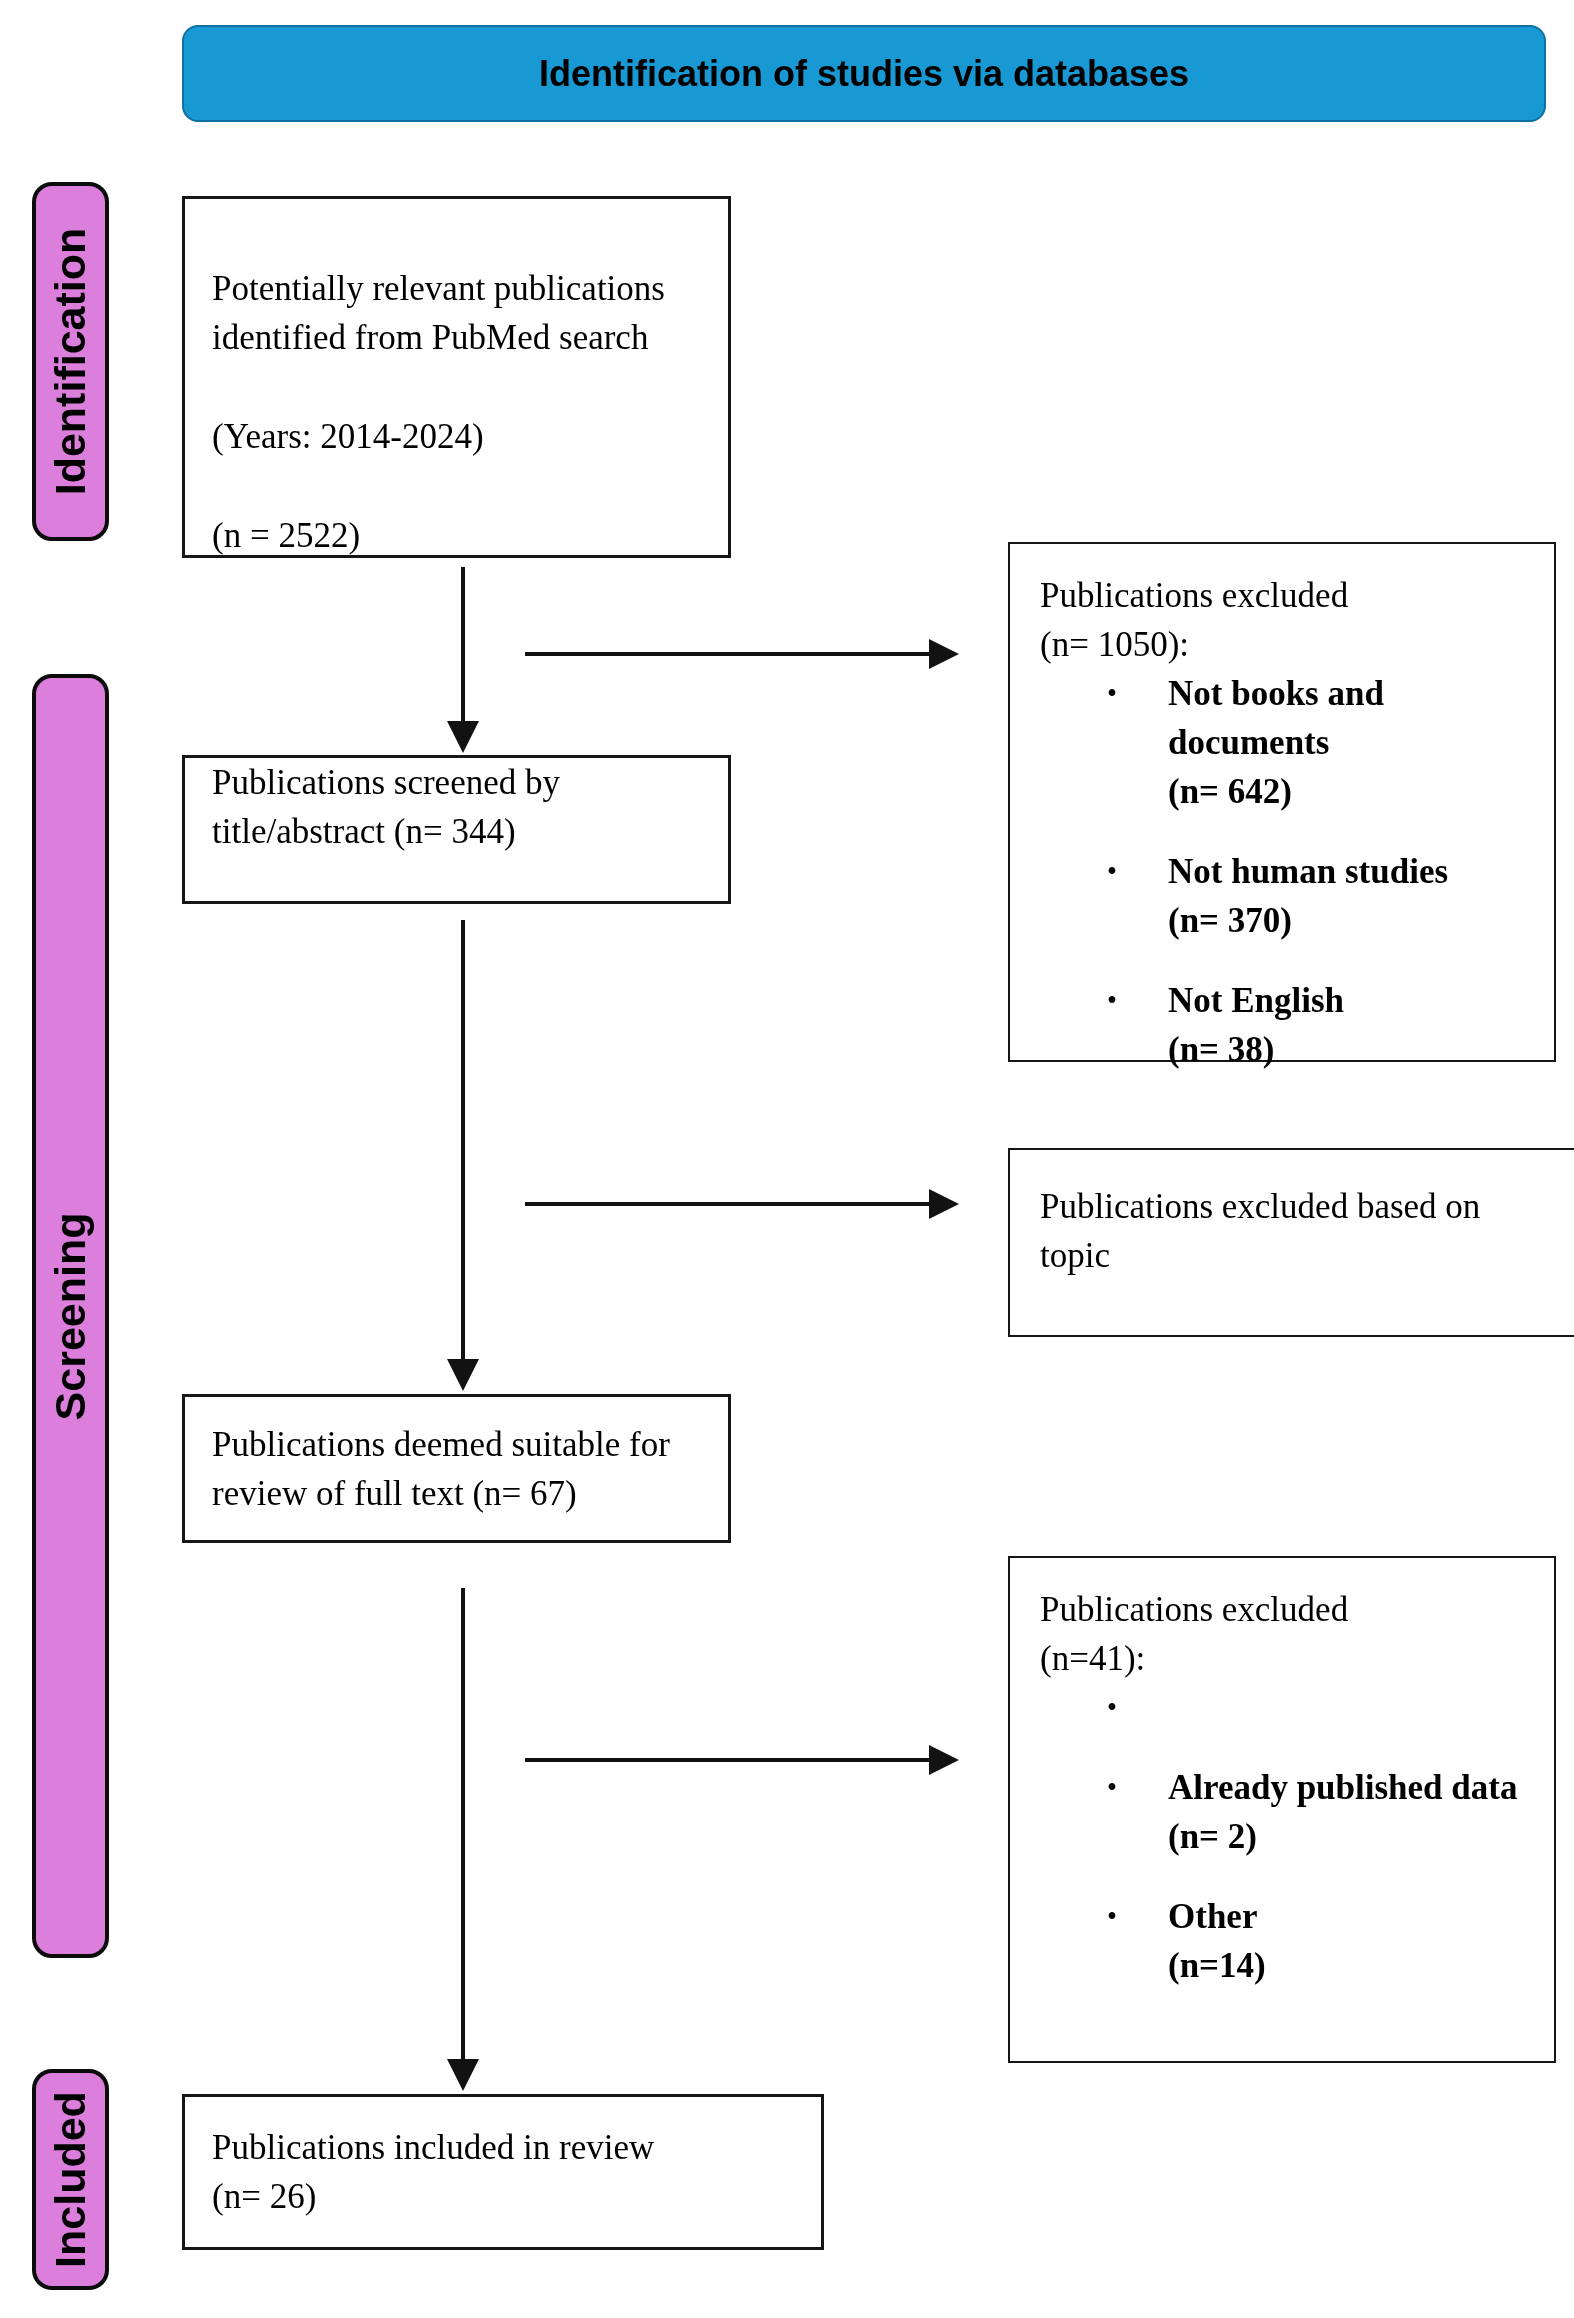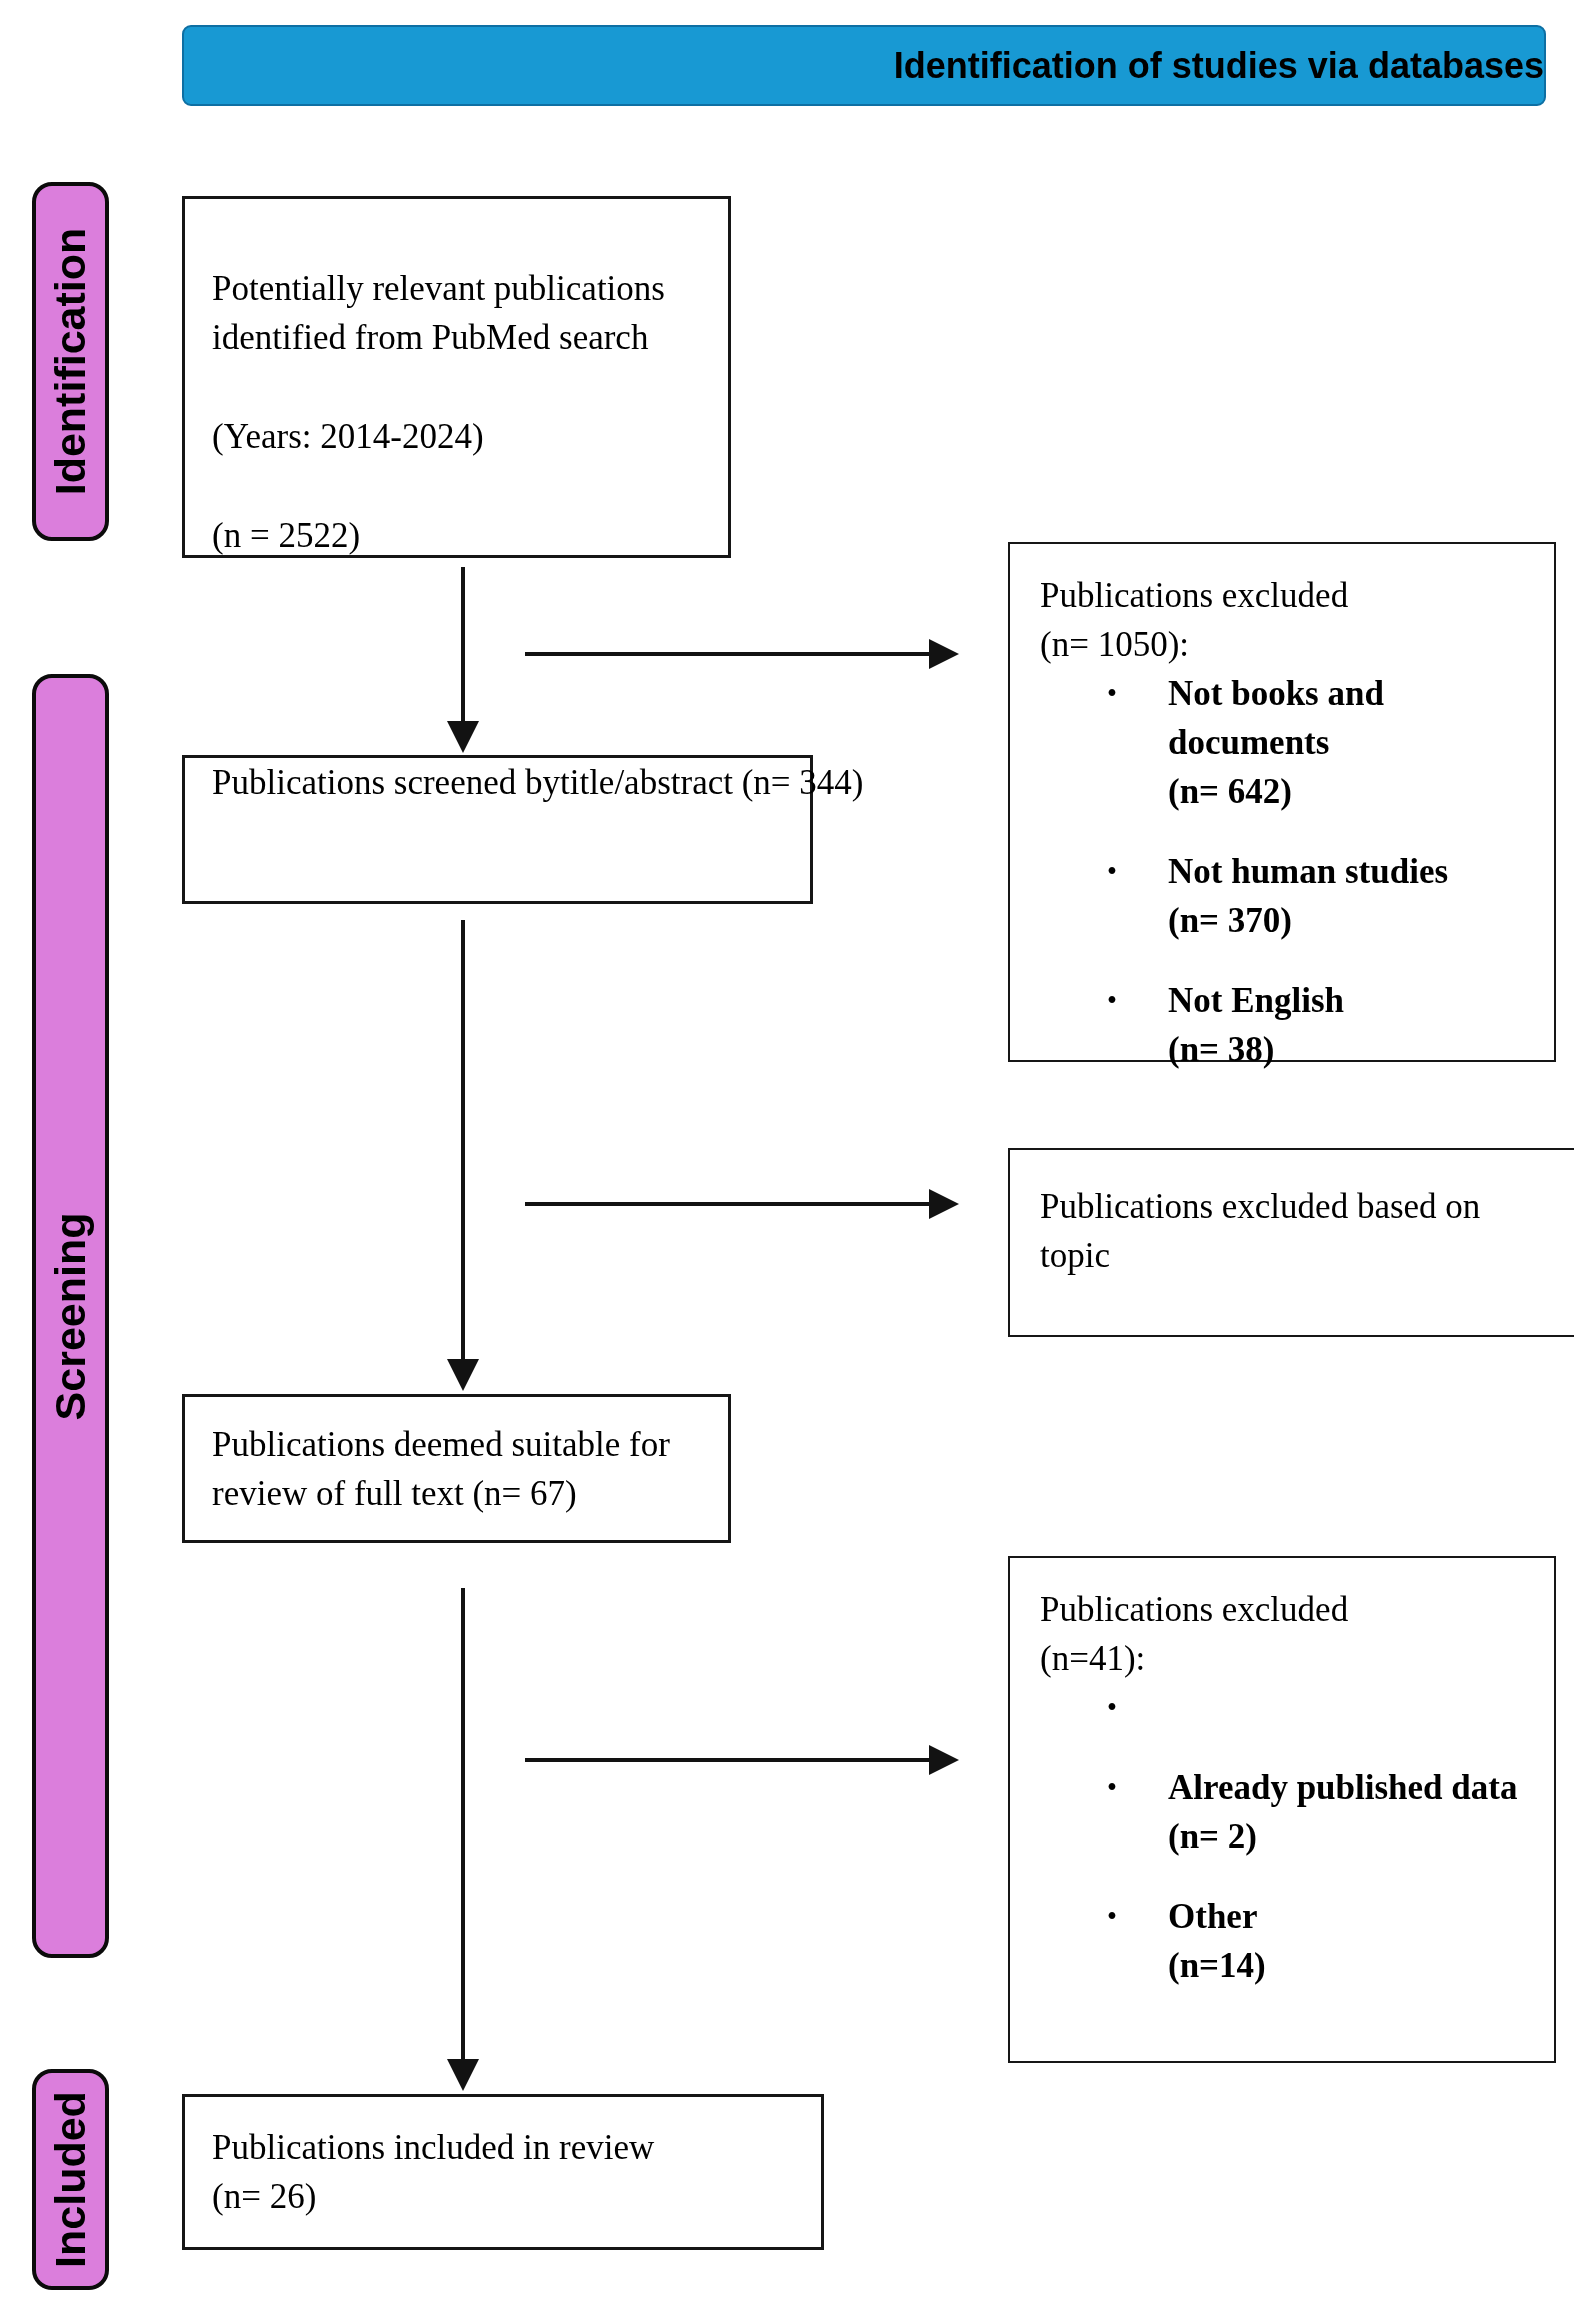--- a/index.html
+++ b/index.html
@@ -12,24 +12,24 @@
   }
   html,body{margin:0;padding:0;}
   body{
     width:1575px;height:2319px;background:var(--page-bg);
     font-family:"Liberation Serif", serif;color:#000;overflow:hidden;
   }
   .canvas{position:relative;width:1575px;height:2319px;background:var(--page-bg);}
 
   
   .banner{
-    position:absolute;left:182px;top:25px;width:1364px;height:81px;
+    position:absolute;left:182px;top:25px;width:1364px;height:97px;
     background:var(--banner-bg);border:2.7px solid var(--banner-border);
-    border-radius:9px;box-sizing:border-box;
-    display:flex;align-items:center;justify-content:flex-end;
+    border-radius:16px;box-sizing:border-box;
+    display:flex;align-items:center;justify-content:center;
   }
   .banner-label{
     font-family:"Liberation Sans", sans-serif;font-weight:700;font-size:36px;
     color:#000;white-space:nowrap;
   }
 
   
   .stage{
     position:absolute;left:32px;width:77px;
     background:var(--stage-bg);border:4.4px solid #0b0b0b;border-radius:20px;
@@ -46,22 +46,22 @@
   
   .box{
     position:absolute;background:#fff;border:3.3px solid var(--box-border);
     box-sizing:border-box;font-size:35px;line-height:49px;
   }
   .line{white-space:nowrap;}
 
   #box-identified{left:182px;top:187px;width:549px;height:362px;padding:65px 16.4px 0 27px;margin-top:9px;}
   #box-identified .gap{margin-top:50px;}
 
-  #box-screened{left:182px;top:755px;width:631px;height:149px;
-    display:flex;flex-direction:row;justify-content:flex-start;padding-left:27px;}
+  #box-screened{left:182px;top:755px;width:549px;height:149px;
+    display:flex;flex-direction:column;justify-content:flex-start;padding-left:27px;}
   #box-fulltext{left:182px;top:1394px;width:549px;height:149px;
     display:flex;flex-direction:column;justify-content:center;padding-left:27px;}
   #box-included{left:182px;top:2094px;width:642px;height:156px;
     display:flex;flex-direction:column;justify-content:center;padding-left:27px;}
 
   .excl{border-width:2.7px;}
   #box-excl-screening{left:1008px;top:542px;width:548px;height:520px;padding:27px 11px 0 30px;}
   #box-excl-topic{left:1008px;top:1148px;width:607px;height:189px;padding:32px 11px 0 30px;}
   #box-excl-fulltext{left:1008px;top:1556px;width:548px;height:507px;padding:27px 11px 0 30px;}
 

